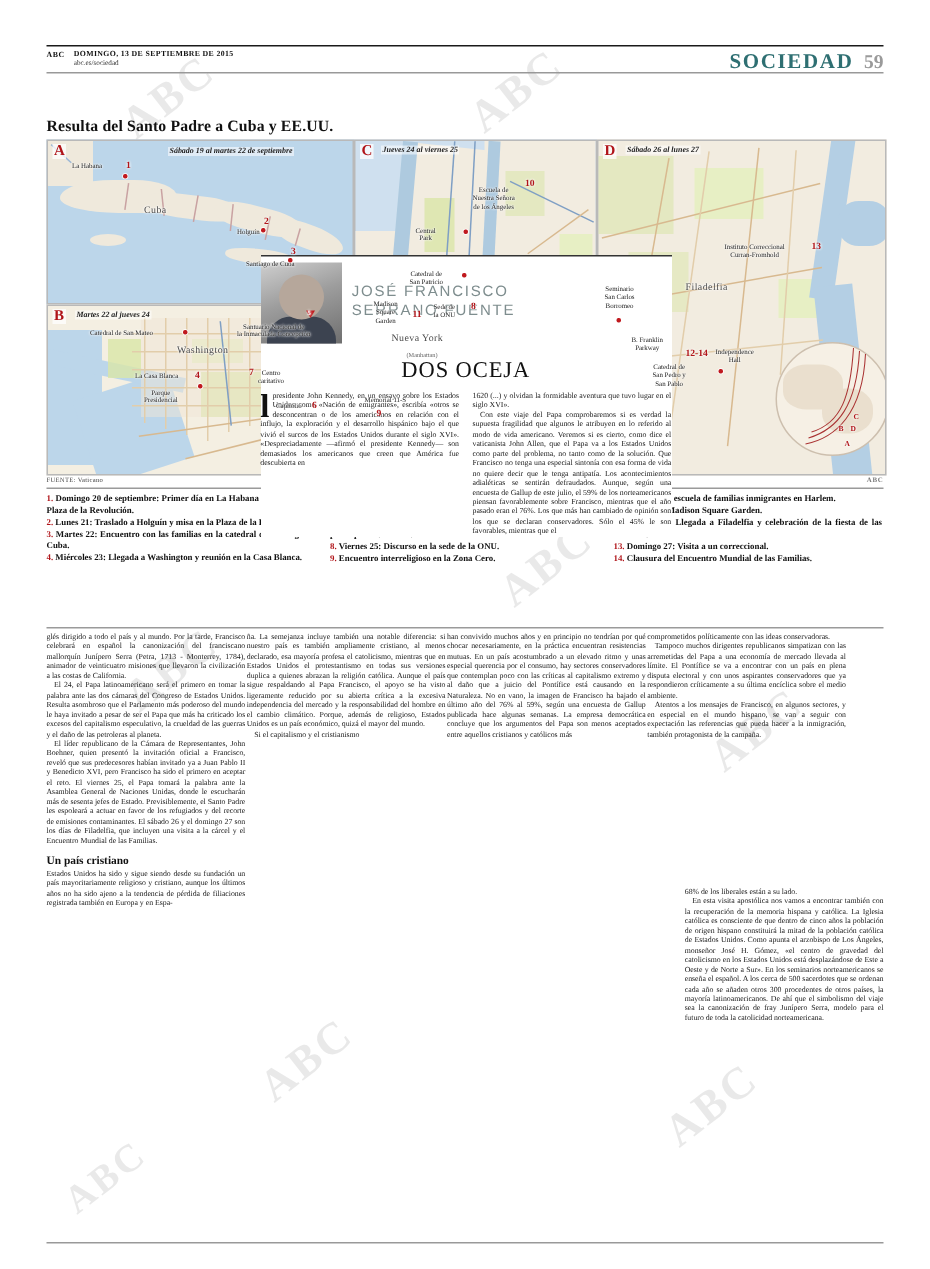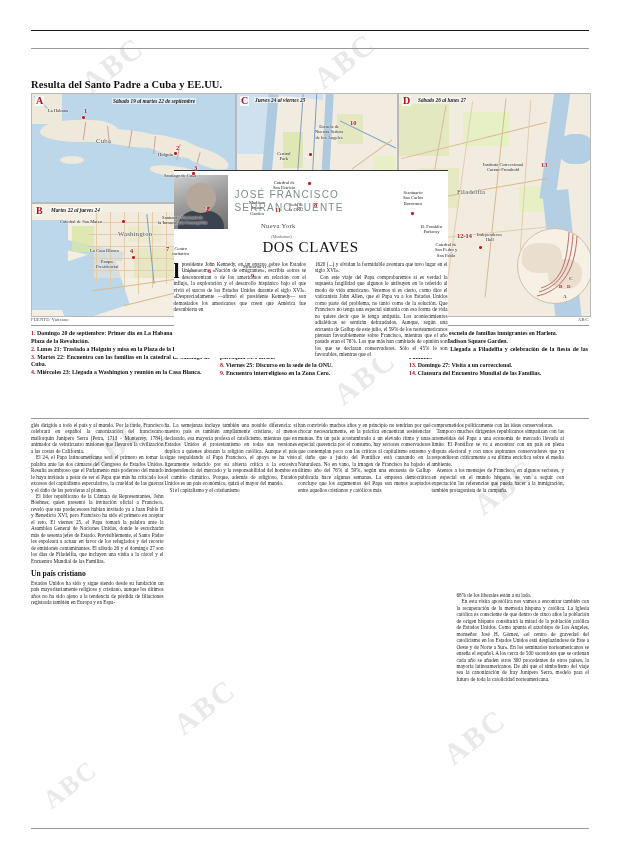--- a/index.html
+++ b/index.html
@@ -211,20 +211,31 @@
   <div class="wm" style="left:430px;top:140px;font-size:34px;">ABC</div>
   <div class="wm" style="left:330px;top:360px;font-size:30px;">ABC</div>
   <div class="wm" style="left:80px;top:430px;font-size:30px;">ABC</div>
   <div class="wm" style="left:470px;top:470px;font-size:30px;">ABC</div>
   <div class="wm" style="left:170px;top:690px;font-size:30px;">ABC</div>
   <div class="wm" style="left:440px;top:720px;font-size:30px;">ABC</div>
   <div class="wm" style="left:40px;top:770px;font-size:26px;">ABC</div>
 
   <div class="rule-top"></div>
 
+  <div class="masthead">
+    <div class="mh-abc">ABC</div>
+    <div class="mh-lines">
+      <div class="mh-date">DOMINGO, 13 DE SEPTIEMBRE DE 2015</div>
+      <div class="mh-url">abc.es/sociedad</div>
+    </div>
+    <div class="mh-right">
+      <div class="mh-section">SOCIEDAD</div>
+      <div class="mh-folio">59</div>
+    </div>
+  </div>
   <div class="rule-masthead"></div>
 
   <div class="graphic-title">Resulta del Santo Padre a Cuba y EE.UU.</div>
 
   <div class="maps">
 
     <div class="map A" style="background:#bcd6ea;">
       <div class="land" style="left:-10px;top:-10px;width:40px;height:40px;background:#efe9dc;"></div>
 
       <div style="position:absolute;left:8px;top:26px;width:78px;height:22px;background:#efe9dc;border-radius:50% 40% 30% 55%/60% 55% 45% 50%;"></div>
@@ -482,21 +493,21 @@
   </div>
 
   <div class="opinion">
     <div class="op-head">
       <div class="op-photo"></div>
       <div class="op-author">
         <div>JOSÉ FRANCISCO</div>
         <div>SERRANO FUENTE</div>
       </div>
     </div>
-    <div class="op-title">DOS CLAVES</div>
+    <div class="op-title">DOS OCEJA</div>
     <div class="op-cols">
       <div class="op-col">
         <p class="first dropcap">l presidente John Kennedy, en un ensayo sobre los Estados Unidos como «Nación de emigrantes», escribía «otros se desconcentran o de los americanos en relación con el influjo, la exploración y el desarrollo hispánico bajo el que vivió el surcos de los Estados Unidos durante el siglo XVI». «Despreciadamente —afirmó el presidente Kennedy— son demasiados los americanos que creen que América fue descubierta en</p>
       </div>
       <div class="op-col">
         <p class="first">1620 (...) y olvidan la formidable aventura que tuvo lugar en el siglo XVI».</p>
         <p>Con este viaje del Papa comprobaremos si es verdad la supuesta fragilidad que algunos le atribuyen en lo referido al modo de vida americano. Veremos si es cierto, como dice el vaticanista John Allen, que el Papa va a los Estados Unidos como parte del problema, no tanto como de la solución. Que Francisco no tenga una especial sintonía con esa forma de vida no quiere decir que le tenga antipatía. Los acontecimientos adialéticas se sentirán defraudados. Aunque, según una encuesta de Gallup de este julio, el 59% de los norteamericanos piensan favorablemente sobre Francisco, mientras que el año pasado eran el 76%. Los que más han cambiado de opinión son los que se declaran conservadores. Sólo el 45% le son favorables, mientras que el</p>
       </div>
     </div>
   </div>

